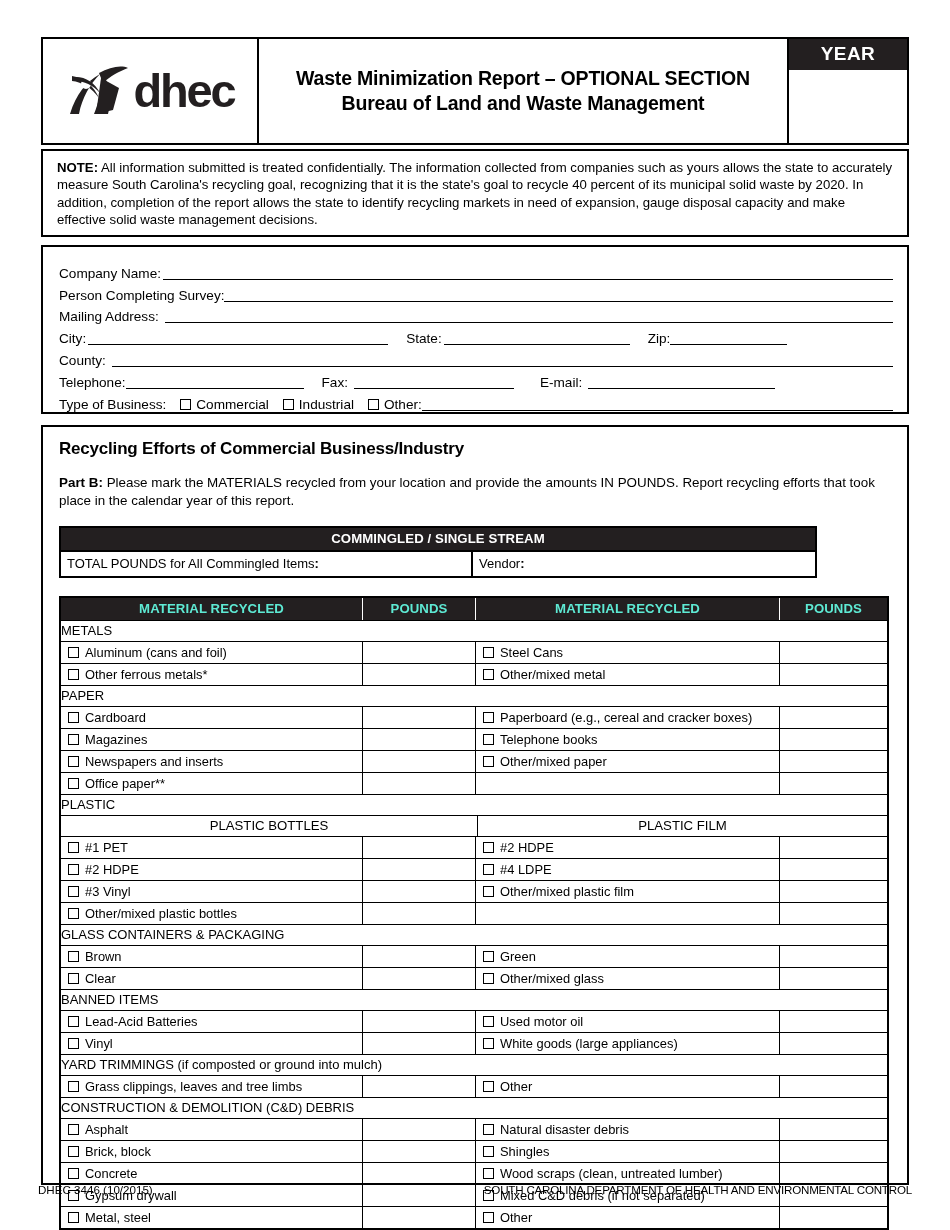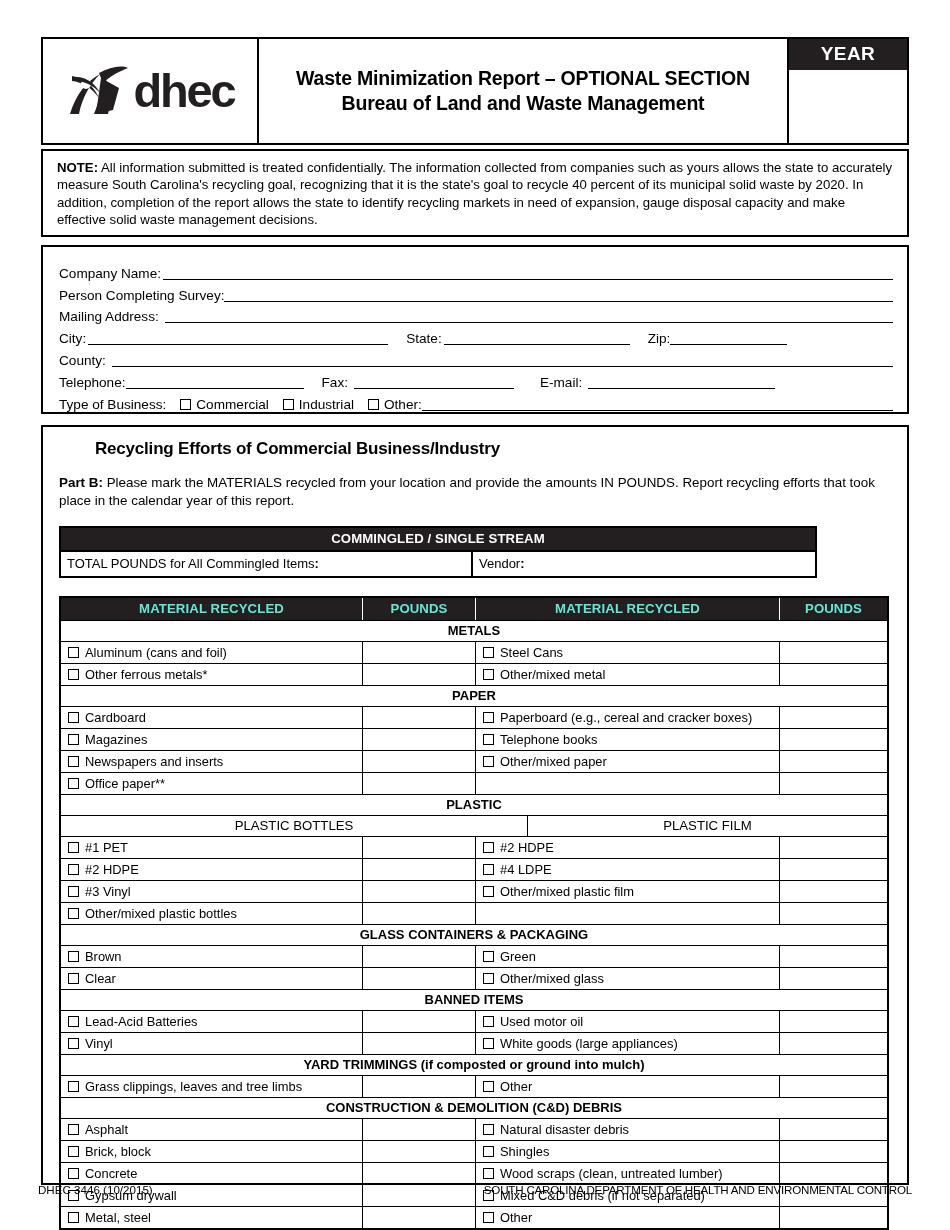--- a/index.html
+++ b/index.html
@@ -68,21 +68,21 @@
     display:inline-block;width:11px;height:11px;border:1.6px solid #000;
     box-sizing:border-box;background:#fff;vertical-align:-1px;
   }
   .tob-item{display:inline-flex;align-items:center;gap:5px;margin-right:14px;flex:none;}
 
   
   .partb{
     position:absolute;left:41px;top:425px;width:868px;height:760px;
     padding:12px 14px 0 16px;box-sizing:border-box;
   }
-  .sec-title{font-size:17px;font-weight:bold;letter-spacing:-0.2px;margin-left:36px;}
+  .sec-title{font-size:17px;font-weight:bold;letter-spacing:-0.2px;}
   .partb-text{margin-top:15px;font-size:13.4px;line-height:17.5px;}
 
   
   .comm{margin-top:17px;width:758px;border:2px solid #000;box-sizing:border-box;}
   .comm-head{
     background:#231f20;color:#fff;text-align:center;font-weight:bold;
     font-size:13.2px;padding:3px 0 4px;letter-spacing:.1px;
   }
   .comm-row{display:flex;border-top:2px solid #000;}
   .comm-c1{width:412px;border-right:2px solid #000;box-sizing:border-box;padding:4px 6px 5px;font-size:13px;}
@@ -98,25 +98,25 @@
     text-align:center;font-weight:bold;font-size:13.2px;padding:3px 0 4px;
     letter-spacing:.1px;
   }
   .c1{width:302px;box-sizing:border-box;border-right:1.5px solid #000;}
   .c2{width:113px;box-sizing:border-box;border-right:1.5px solid #000;}
   .c3{width:304px;box-sizing:border-box;border-right:1.5px solid #000;}
   .c4{flex:1;box-sizing:border-box;}
   .mhead .c1,.mhead .c2,.mhead .c3{border-right:1.5px solid #fff;}
 
   .srow{
-    text-align:center;font-weight:bold;font-size:13px;padding:2px 0 3px;
+    font-weight:normal;font-size:13px;padding:2px 0 3px;
     background:#fff;
   }
   .subrow{display:flex;}
-  .subrow .half{width:467px;box-sizing:border-box;text-align:center;font-size:13.2px;padding:2px 0 3px;}
+  .subrow .half{width:417px;box-sizing:border-box;text-align:center;font-size:13.2px;padding:2px 0 3px;}
   .subrow .half.left{border-right:1.5px solid #000;}
   .subrow .half.right{flex:1;width:auto;}
 
   .item{display:flex;align-items:center;gap:6px;padding:3px 0 3px 7px;font-size:12.9px;min-height:13px;}
   .item .cb{flex:none;}
   .blankcell{padding:3px 0;min-height:13px;}
 
   
   .footer{
     position:absolute;left:38px;top:1183px;width:874px;

